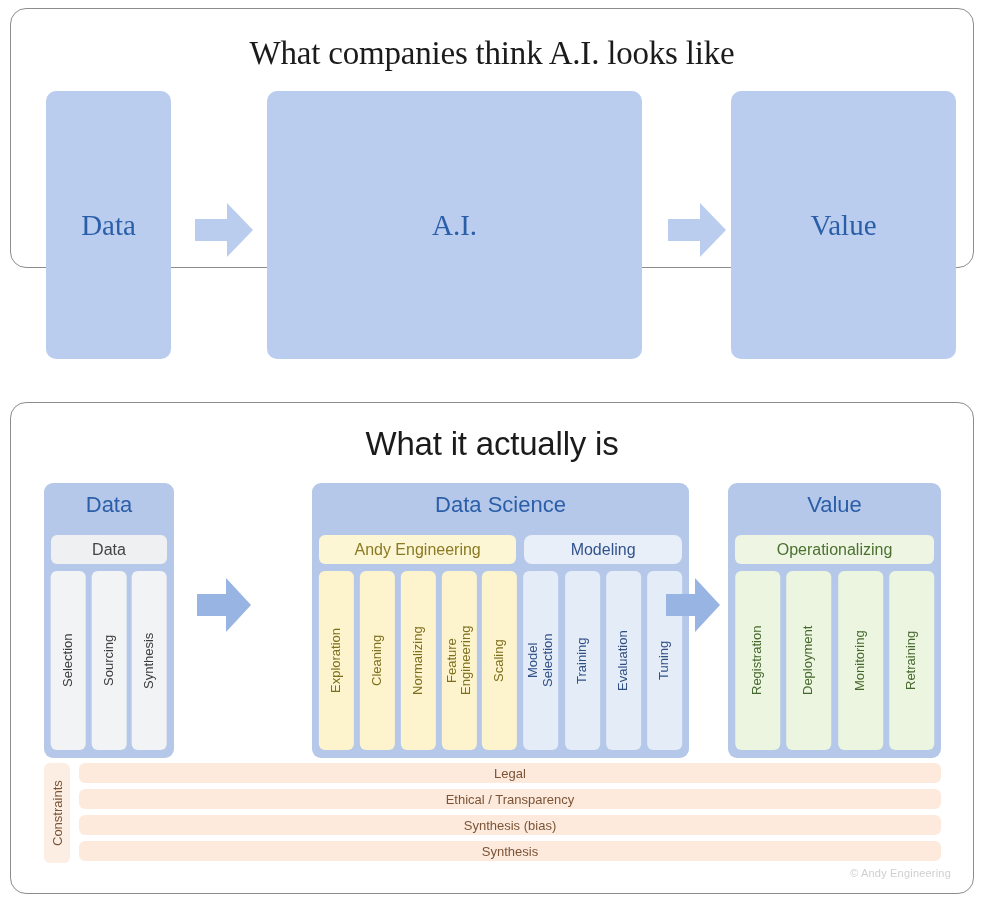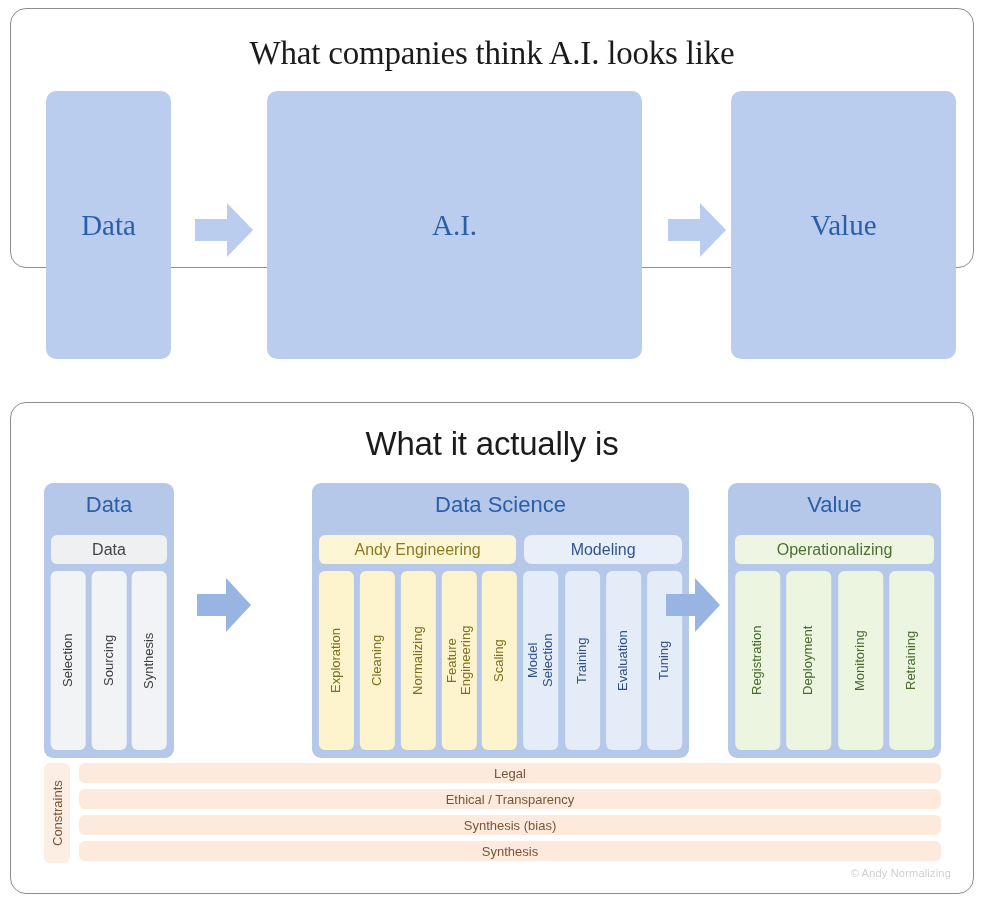--- a/index.html
+++ b/index.html
@@ -213,15 +213,15 @@
       </div>
     </div>
 
     <div id="constraints-label" style="left:33px; top:360px; width:26px; height:100px;">Constraints</div>
 
     <div class="constraint-bar" style="left:68px; top:360px; width:862px; height:20px;">Legal</div>
     <div class="constraint-bar" style="left:68px; top:386px; width:862px; height:20px;">Ethical / Transparency</div>
     <div class="constraint-bar" style="left:68px; top:412px; width:862px; height:20px;">Synthesis (bias)</div>
     <div class="constraint-bar" style="left:68px; top:438px; width:862px; height:20px;">Synthesis</div>
 
-    <div id="attribution">© Andy Normalizing</div>
+    <div id="attribution">© Andy Engineering</div>
   </div>
 </div>
 
 </body></html>

